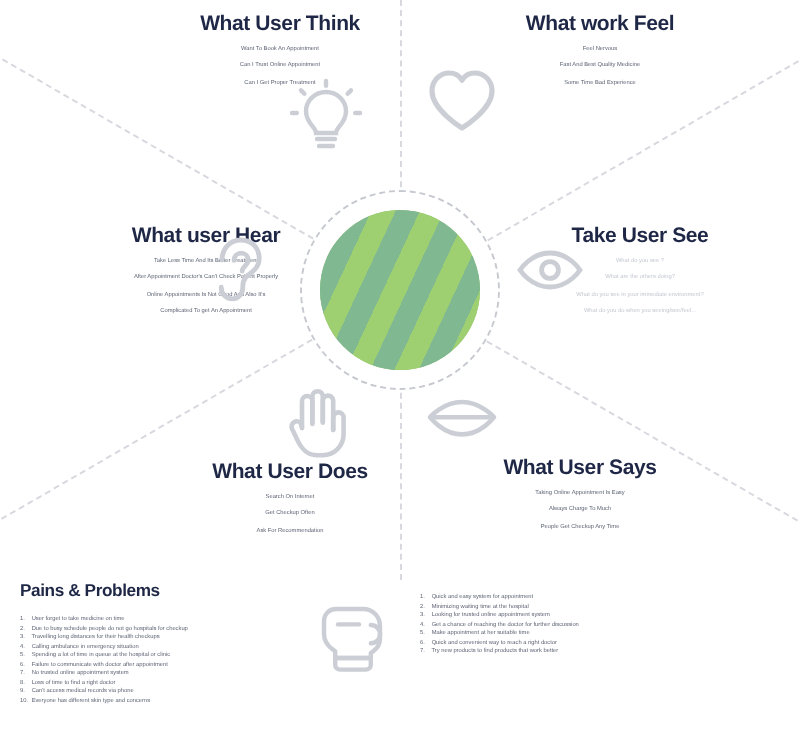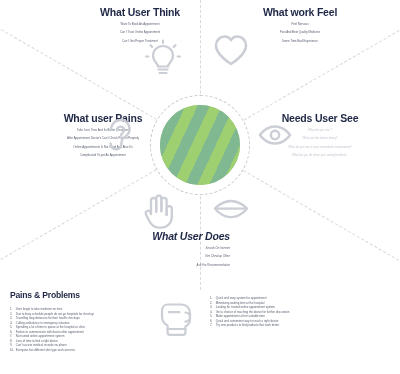--- a/index.html
+++ b/index.html
@@ -53,21 +53,21 @@
     margin-top:4px;font-size:2.9px;color:#5b6272;line-height:4.3px;
     white-space:nowrap;
   }
   .blk .sub.faint{color:#c2c6cf;}
   .blk.ctr{text-align:center;}
 
   .b-think{left:60px;top:6px;width:160px;}
   .b-feel{left:215px;top:6px;width:170px;}
   .b-hear{left:8px;top:112px;width:190px;text-align:center;}
   .b-see{left:245px;top:112px;width:150px;text-align:center;}
-  .b-does{left:60px;top:230px;width:170px;text-align:right;font-style:italic;}
+  .b-does{left:60px;top:230px;width:170px;text-align:center;}
   .b-says{left:205px;top:228px;width:170px;text-align:center;}
 
   .ico{position:absolute;color:#cbced5;}
   .i-bulb{left:140px;top:36px;}
   .i-heart{left:212px;top:32px;}
   .i-ear{left:104px;top:113px;}
   .i-eye{left:258px;top:122px;}
   .i-hand{left:142px;top:192px;}
   .i-lips{left:212px;top:198px;}
 
@@ -128,35 +128,35 @@
       <div class="sub">Fast And Best Quality Medicine</div>
       <div class="sub">Some Time Bad Experience</div>
     </div>
     <div class="ico i-heart">
       <svg width="38" height="36" viewBox="0 0 38 36" fill="none" stroke="currentColor" stroke-width="2.6" stroke-linejoin="round">
         <path d="M19 32S4 23 4 13.5C4 8.2 8 4.5 12.6 4.5c3 0 5.2 1.6 6.4 3.6 1.2-2 3.4-3.6 6.4-3.6C30 4.5 34 8.2 34 13.5 34 23 19 32 19 32z"></path>
       </svg>
     </div>
 
     <div class="blk b-hear">
-      <div class="ttl">What user Pains</div>
+      <div class="ttl">What user Hear</div>
       <div class="sub">Take Less Time And Its Better Treatment</div>
       <div class="sub">After Appointment Doctor's Can't Check Patient Properly</div>
       <div class="sub">Online Appointments Is Not Good And Also It's</div>
       <div class="sub">Complicated To get An Appointment</div>
     </div>
     <div class="ico i-ear">
       <svg width="30" height="42" viewBox="0 0 30 42" fill="none" stroke="currentColor" stroke-width="2.4" stroke-linecap="round">
         <path d="M7 17c0-5.5 3.8-10 9.4-10C22 7 25.6 11 25.6 16.2c0 5.4-4.6 7.2-6.8 9.6-1.6 1.7-1.4 3.4-1.4 5 0 3-2 5.6-5.2 5.6-3.4 0-5.6-2.6-5.6-5.8"></path>
         <path d="M13 17.2c0-2.1 1.6-3.6 3.6-3.6 2 0 3.5 1.5 3.5 3.4 0 2.6-3 3.2-3 5.6"></path>
       </svg>
     </div>
 
     <div class="blk b-see">
-      <div class="ttl">Needs User See</div>
+      <div class="ttl">Take User See</div>
       <div class="sub faint">What do you see ?</div>
       <div class="sub faint">What are the others doing?</div>
       <div class="sub faint">What do you see in your immediate environment?</div>
       <div class="sub faint">What do you do when you seeing/see/feel...</div>
     </div>
     <div class="ico i-eye">
       <svg width="34" height="26" viewBox="0 0 34 26" fill="none" stroke="currentColor" stroke-width="2.4">
         <path d="M2 13S7.4 4.5 17 4.5 32 13 32 13s-5.4 8.5-15 8.5S2 13 2 13z"></path>
         <circle cx="17" cy="13" r="4.2"></circle>
       </svg>
@@ -170,20 +170,26 @@
     </div>
     <div class="ico i-hand">
       <svg width="34" height="38" viewBox="0 0 34 38" fill="none" stroke="currentColor" stroke-width="2.3" stroke-linecap="round" stroke-linejoin="round">
         <path d="M9 22V8.6a2.6 2.6 0 0 1 5.2 0V20"></path>
         <path d="M14.2 19V6.2a2.6 2.6 0 0 1 5.2 0V19"></path>
         <path d="M19.4 19.4V8.4a2.6 2.6 0 0 1 5.2 0V23"></path>
         <path d="M24.6 23v-6.2a2.6 2.6 0 0 1 5.2 0V25c0 6-4.6 10.6-10.6 10.6h-2.4c-5 0-7.6-2.6-9.8-7L4 22.4a2.6 2.6 0 0 1 4.4-2.7L9 22"></path>
       </svg>
     </div>
 
+    <div class="blk b-says">
+      <div class="ttl">What User Says</div>
+      <div class="sub">Taking Online Appointment Is Easy</div>
+      <div class="sub">Always Charge To Much</div>
+      <div class="sub">People Get Checkup Any Time</div>
+    </div>
     <div class="ico i-lips">
       <svg width="38" height="22" viewBox="0 0 38 22" fill="none" stroke="currentColor" stroke-width="2.3" stroke-linejoin="round">
         <path d="M3 10.6S9.5 3 19 3s16 7.6 16 7.6-6.5 8.6-16 8.6S3 10.6 3 10.6z"></path>
         <path d="M3 10.6h32"></path>
       </svg>
     </div>
   </div>
 
   <div class="bottom">
 

